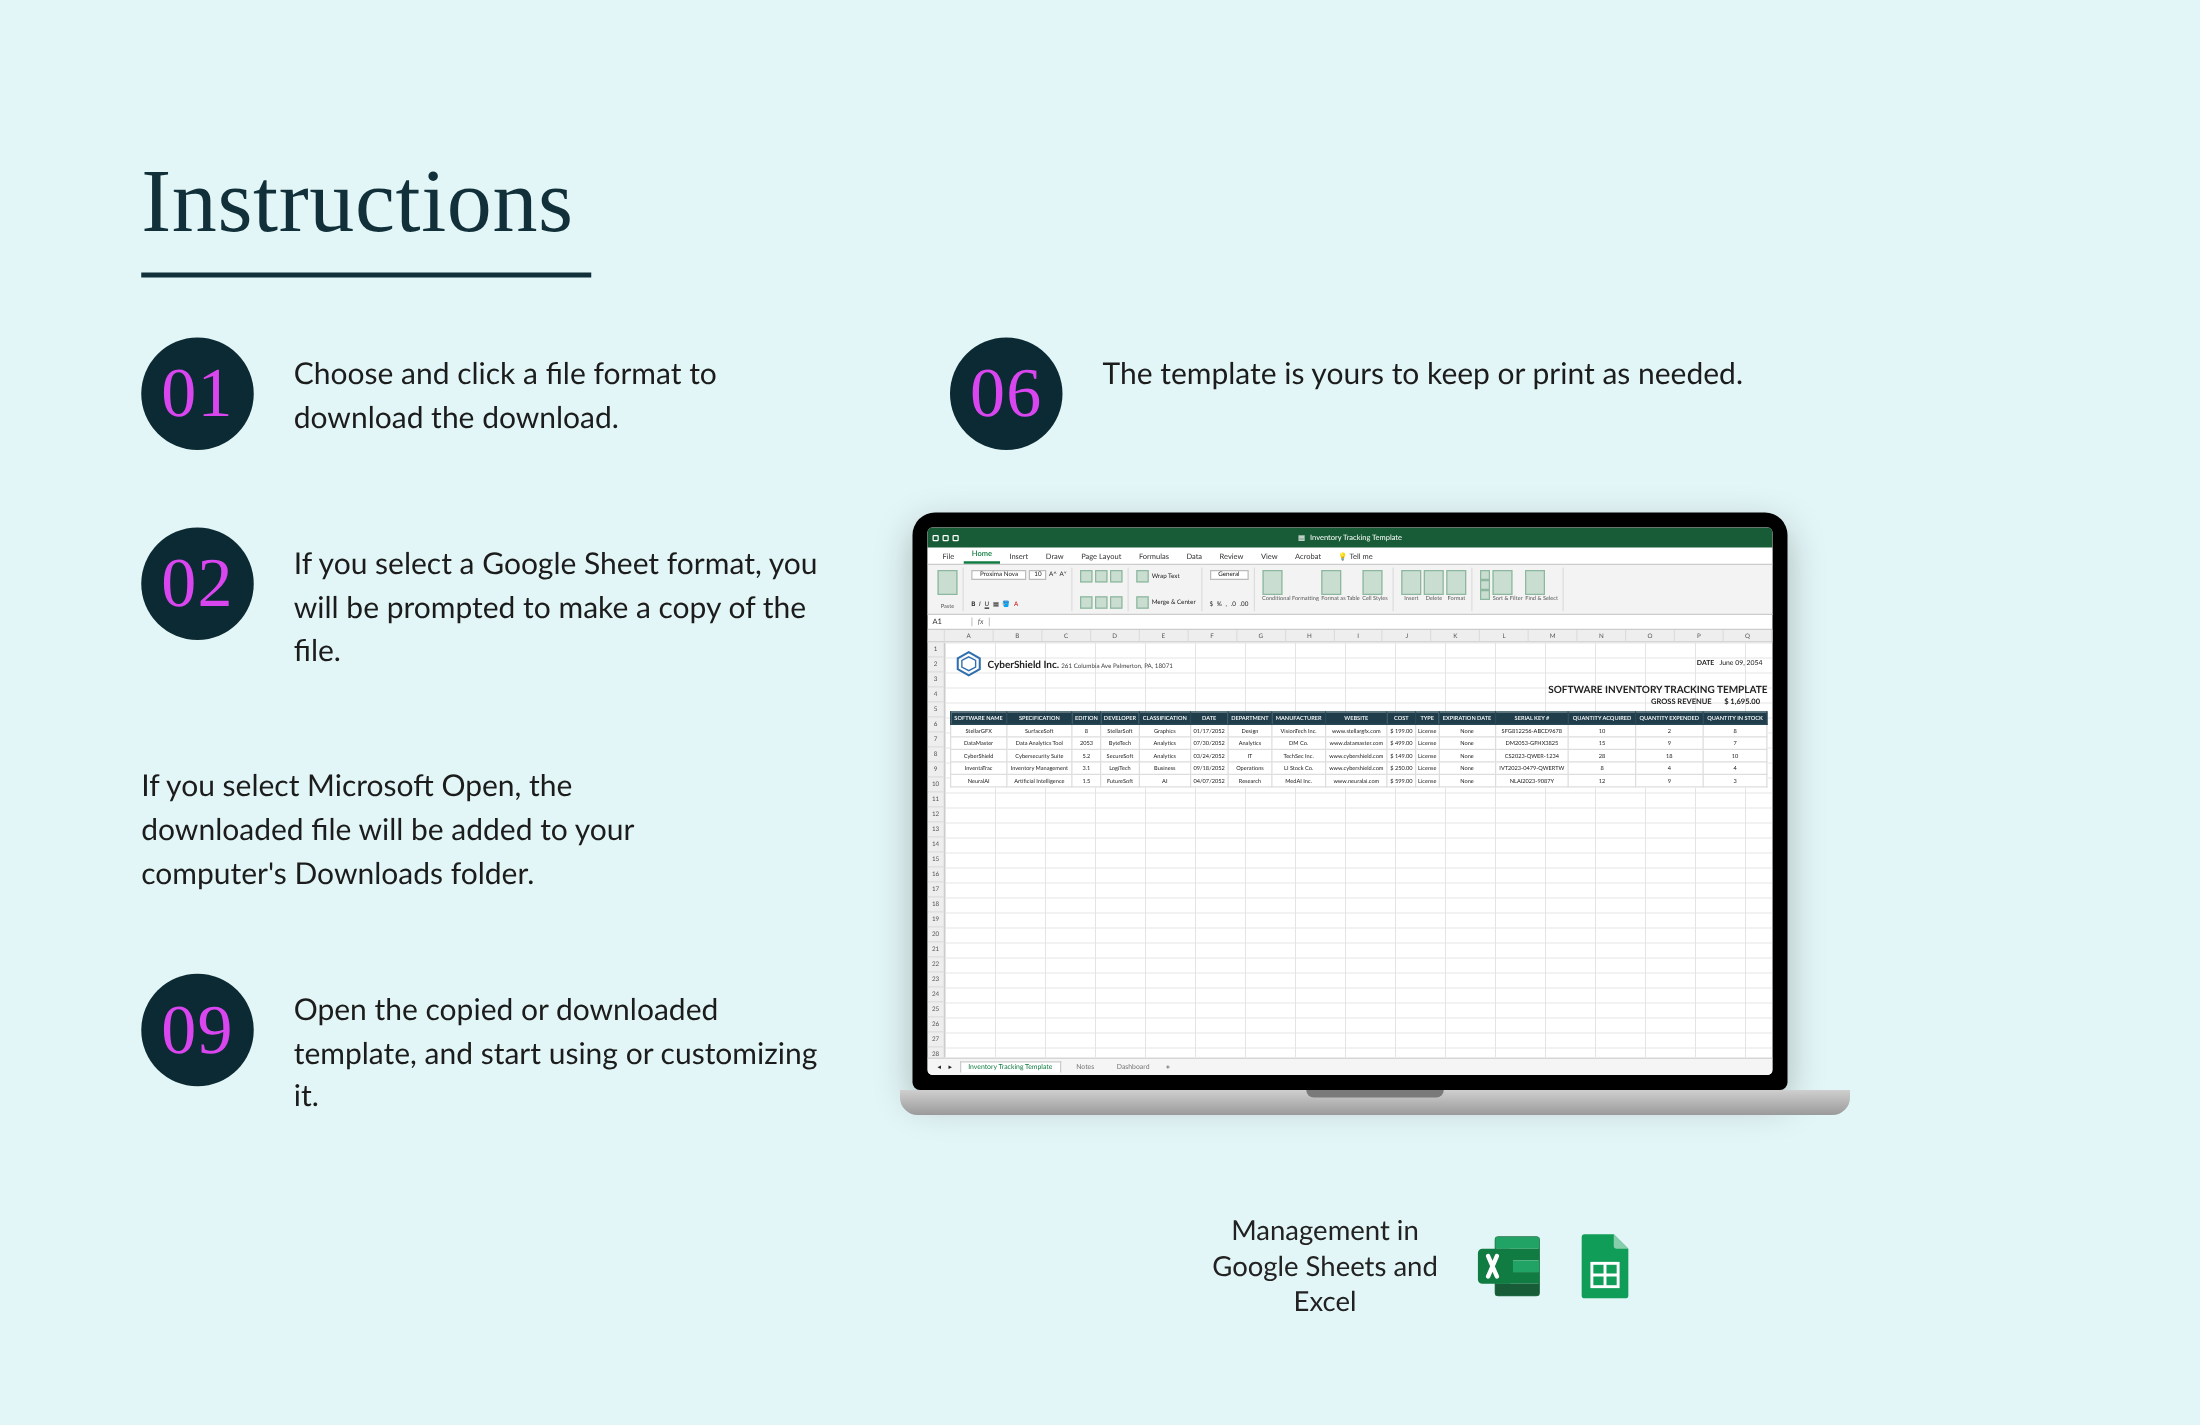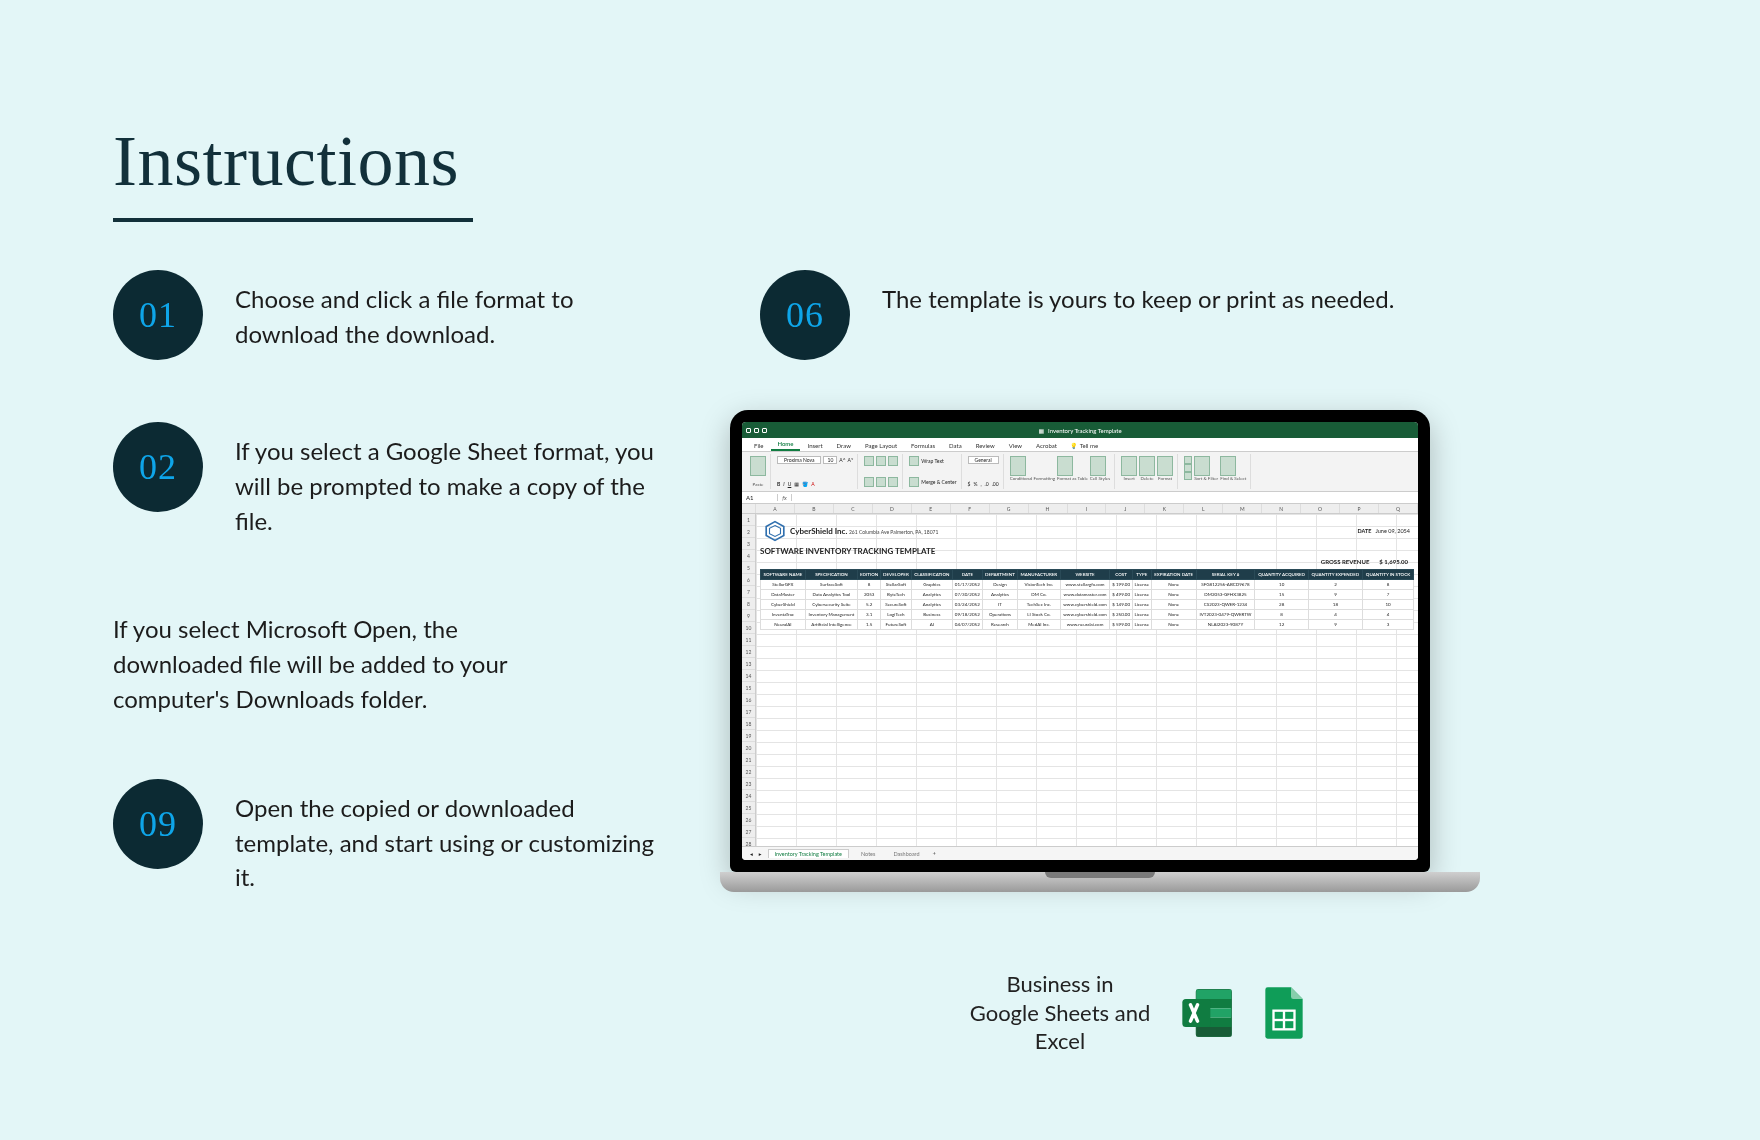--- a/index.html
+++ b/index.html
@@ -20,23 +20,23 @@
   }
   .title-underline {
     position:absolute; left:113px; top:218px;
     width:360px; height:4px; background:#12303a;
   }
   .steps { position:absolute; left:113px; top:270px; width:620px; }
   .step { display:flex; align-items:flex-start; gap:32px; margin-bottom:62px; }
   .step-num {
     flex:0 0 90px; width:90px; height:90px; border-radius:50%;
     background:#0c2a33;
-    color:#0ea5e9;
+    color:#d946ef;
     font-family:"Georgia","Times New Roman",serif;
-    font-size:36px;
+    font-size:56px;
     display:flex; align-items:center; justify-content:center;
     letter-spacing:1px;
   }
   .step-text { font-size:24px; line-height:1.45; color:#1c1c1c; padding-top:12px; max-width:430px; }
 
   .step5 { position:absolute; left:760px; top:270px; display:flex; align-items:flex-start; gap:32px; }
   .step5 .step-text { max-width:530px; }
 
   
   .laptop {
@@ -103,21 +103,21 @@
     background-image:linear-gradient(#e4e4e4 1px,transparent 1px),linear-gradient(90deg,#e4e4e4 1px,transparent 1px);
     background-size:40px 12px; }
   .doc { position:absolute; left:4px; top:4px; right:4px; }
   .doc-header { display:flex; align-items:center; justify-content:space-between; padding:2px 4px; }
   .brand { display:flex; align-items:center; gap:4px; }
   .brand-logo { width:22px; height:22px; }
   .brand-name { font-weight:700; font-size:8px; }
   .brand-addr { font-size:5px; color:#444; }
   .date-box { text-align:right; font-size:5.5px; }
   .date-box .lbl{font-weight:700;}
-  .doc-title { text-align:left; font-weight:700; font-size:8px; margin:2px 0 0; }
+  .doc-title { text-align:right; font-weight:700; font-size:8px; margin:2px 0 0; }
   .rev-row { display:flex; justify-content:flex-end; gap:10px; font-size:6px; font-weight:700; padding:2px 6px;}
   .tbl { width:100%; border-collapse:collapse; margin-top:2px; }
   .tbl th { background:#1f3d4a; color:#fff; font-size:4.5px; padding:2px 1px; font-weight:600; border:1px solid #2a4a57;}
   .tbl td { font-size:4.5px; padding:2px 1px; text-align:center; border:1px solid #ddd; background:#fff;}
   .xl-sheetbar { height:14px; background:#f5f5f5; border-top:1px solid #ccc; display:flex; align-items:center; gap:6px; padding:0 8px; font-size:5.5px;}
   .sheet-tab { padding:1px 6px; background:#fff; border:1px solid #ccc; border-bottom:none; color:#107c41;}
   .sheet-tab.dim { color:#777; background:transparent; border:none;}
 
   
   .avail {
@@ -490,21 +490,21 @@
         <span>＋</span>
       </div>
 
     </div>
   </div>
   <div class="laptop-base"></div>
 </div>
 
 <div class="avail">
   <div class="avail-text">
-    <span>Business in</span><br>
+    <span>Management in</span><br>
     <span>Google Sheets and Excel</span>
   </div>
   <svg class="app-ico" viewBox="0 0 48 48">
     <rect x="14" y="4" width="30" height="40" rx="2" fill="#fff" stroke="#1e6f42" stroke-width="1"></rect>
     <rect x="14" y="4" width="30" height="8" fill="#21a366"></rect>
       <rect x="14" y="12" width="30" height="8" fill="#107c41"></rect>
       <rect x="14" y="20" width="30" height="8" fill="#21a366"></rect>
       <rect x="14" y="28" width="30" height="8" fill="#107c41"></rect>
       <rect x="14" y="36" width="30" height="8" fill="#185c37"></rect>
     <rect x="2" y="12" width="24" height="24" rx="3" fill="#107c41"></rect>

